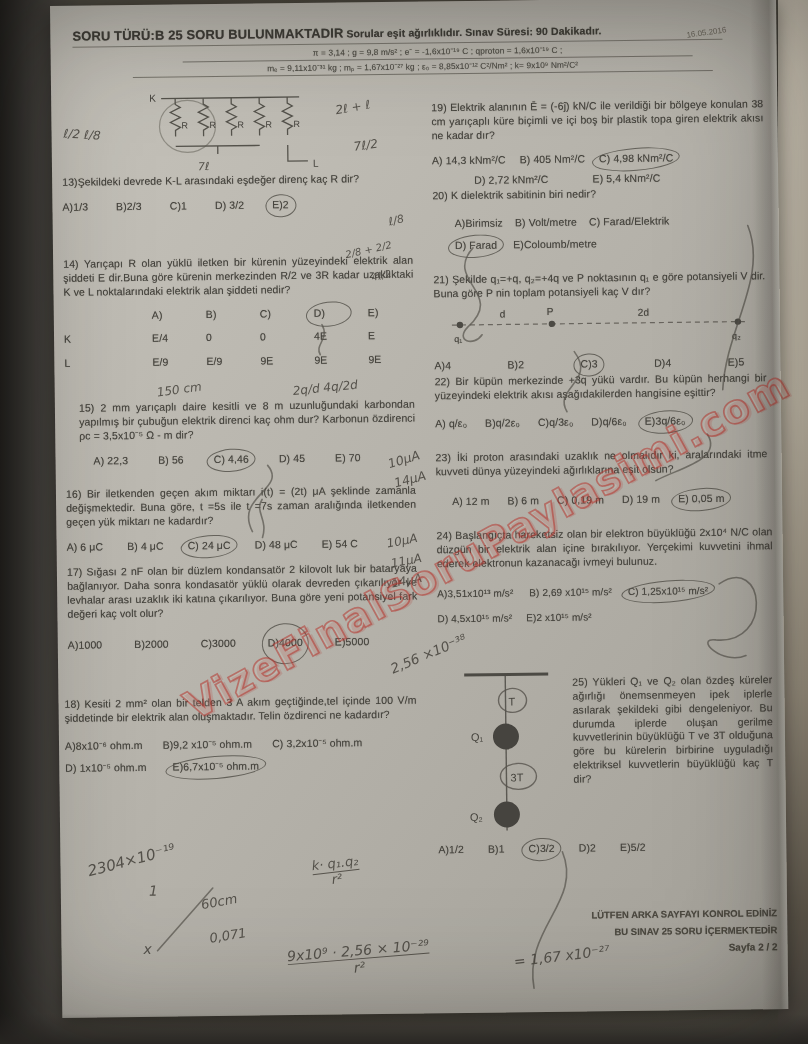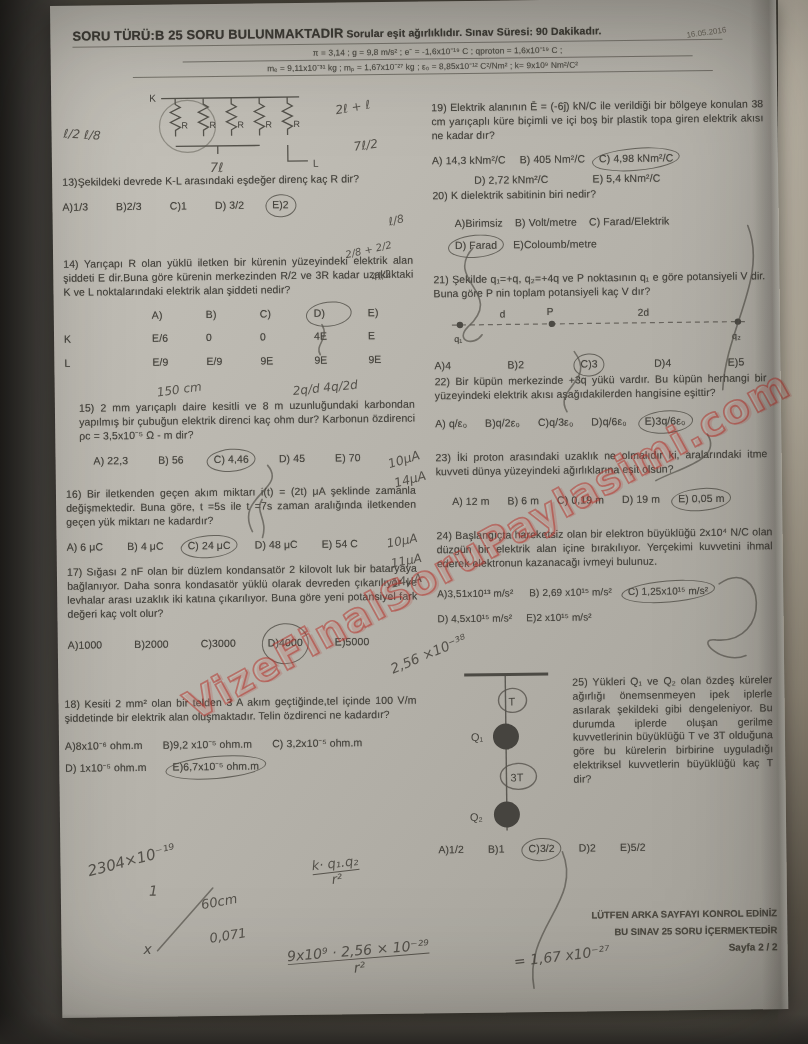--- a/index.html
+++ b/index.html
@@ -106,21 +106,21 @@
     <div class="q" style="left:10px; top:252px; width:350px;">
       <div class="txt">14) Yarıçapı R olan yüklü iletken bir kürenin yüzeyindeki elektrik alan şiddeti E dir.Buna göre kürenin merkezinden R/2 ve 3R kadar uzaklıktaki K ve L noktalarındaki elektrik alan şiddeti nedir?</div>
       <div class="tbl">
         <span></span>
         <span class="hc">A)</span>
         <span class="hc">B)</span>
         <span class="hc">C)</span>
         <span class="hc picked">D)</span>
         <span class="hc">E)</span>
         <span>K</span>
-        <span>E/6</span>
+        <span>E/4</span>
         <span>0</span>
         <span>0</span>
         <span>4E</span>
         <span>E</span>
         <span>L</span>
         <span>E/9</span>
         <span>E/9</span>
         <span>9E</span>
         <span>9E</span>
         <span>9E</span>
@@ -284,21 +284,21 @@
 
     <div class="ftr">
       <div>LÜTFEN ARKA SAYFAYI KONROL EDİNİZ</div>
       <div>BU SINAV 25 SORU İÇERMEKTEDİR</div>
       <div class="pg">Sayfa 2 / 2</div>
     </div>
 
     <div class="hw" style="left:12px; top:122px; font-size:12px; transform:rotate(4deg);">ℓ/2  ℓ/8</div>
     <div class="hw" style="left:284px; top:98px; font-size:12px; transform:rotate(-9deg);">2ℓ + ℓ</div>
     <div class="hw" style="left:302px; top:136px; font-size:12px; transform:rotate(-7deg);">7ℓ/2</div>
-    <div class="hw" style="left:158px; top:156px; font-size:13px;">7ℓ</div>
+    <div class="hw" style="left:146px; top:156px; font-size:11px;">7ℓ</div>
     <div class="hw" style="left:336px; top:212px; font-size:11px; transform:rotate(-12deg);">ℓ/8</div>
     <div class="hw" style="left:292px; top:242px; font-size:10px; transform:rotate(-12deg);">2/8 + 2/2</div>
     <div class="hw" style="left:318px; top:268px; font-size:10px; transform:rotate(-12deg);">4ℓ/2</div>
     <div class="hw" style="left:102px; top:378px; font-size:12px; transform:rotate(-7deg);">150 cm</div>
     <div class="hw" style="left:238px; top:378px; font-size:12px; transform:rotate(-5deg);">2q/d   4q/2d</div>
     <div class="hw" style="left:332px; top:450px; font-size:12.5px; transform:rotate(-16deg);">10μA</div>
     <div class="hw" style="left:338px; top:470px; font-size:12.5px; transform:rotate(-14deg);">14μA</div>
     <div class="hw" style="left:330px; top:532px; font-size:12px; transform:rotate(-10deg);">10μA</div>
     <div class="hw" style="left:334px; top:552px; font-size:12px; transform:rotate(-10deg);">11μA</div>
     <div class="hw" style="left:334px; top:572px; font-size:12px; transform:rotate(-10deg);">14μA</div>

